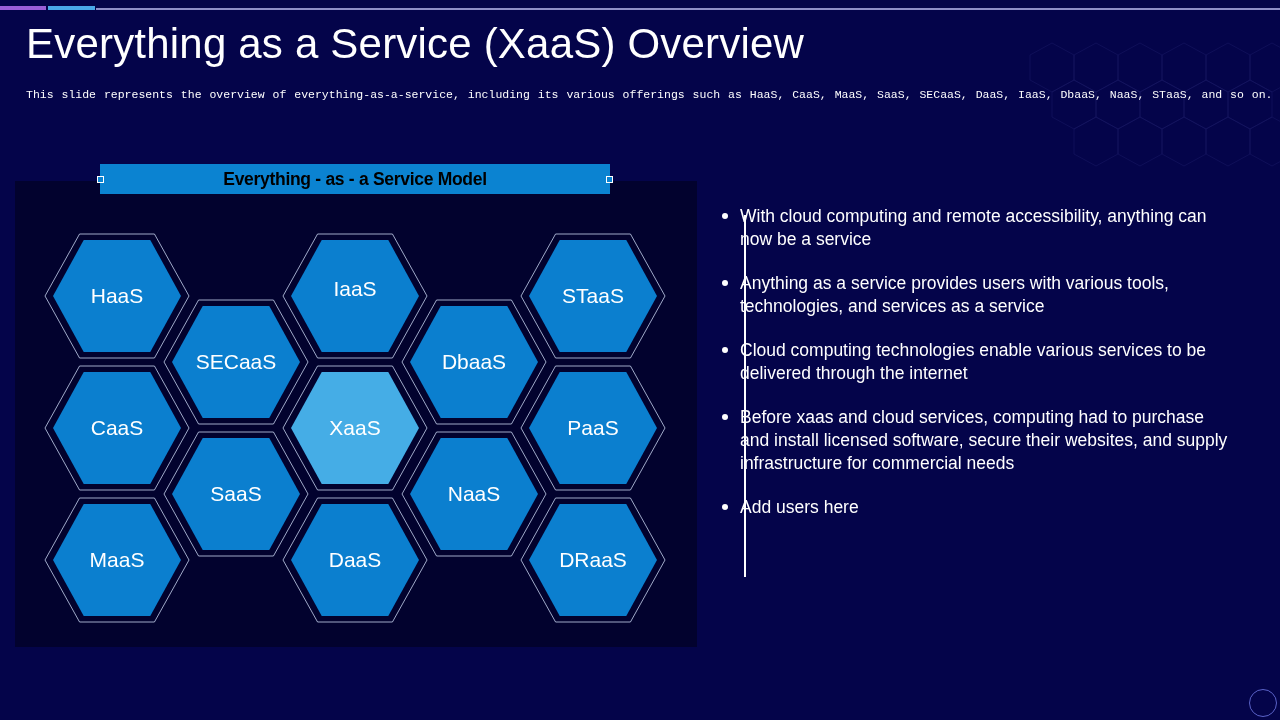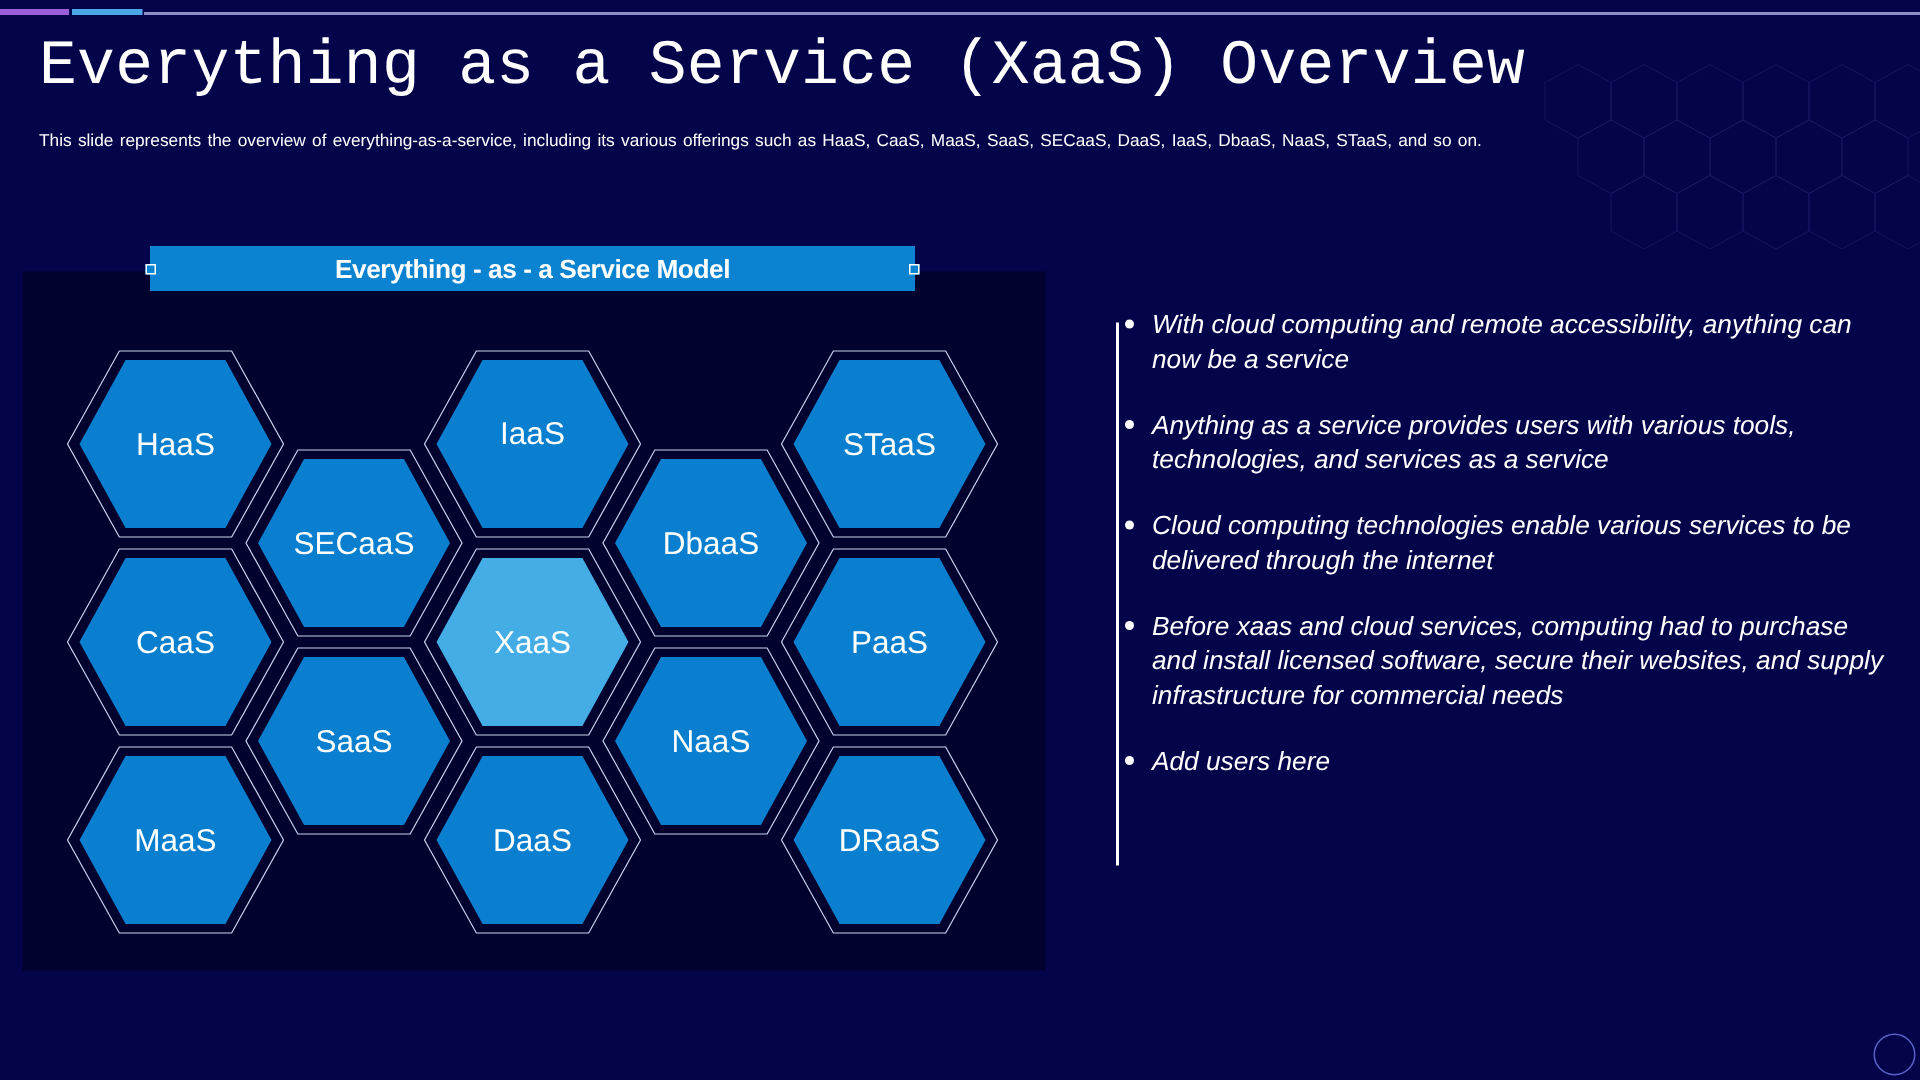--- a/index.html
+++ b/index.html
@@ -12,46 +12,46 @@
   .accent-bar { position: absolute; top: 6px; height: 4px; }
   .accent-purple { left: 0; width: 46px; background: #9a5ed8; }
   .accent-blue { left: 48px; width: 47px; background: #4aa8e8; }
   .top-rule { position: absolute; top: 8px; left: 96px; right: 0; height: 2px; background: #8e8ec8; }
 
   .bg-pattern { position: absolute; top: 10px; right: 0; width: 280px; height: 200px; opacity: 0.5; }
 
   .title {
     position: absolute; left: 26px; top: 20px;
     font-size: 42px; font-weight: normal; letter-spacing: 0.2px;
-    font-family: Liberation Mono, monospace; font-weight: 200;
+    font-family: Liberation Sans, sans-serif; font-weight: 200;
     color: #ffffff; margin: 0; white-space: nowrap;
   }
   .subtitle {
     position: absolute; left: 26px; top: 88px;
-    font-size: 11.5px; color: #ffffff; white-space: nowrap; word-spacing: 1px;
+    font-size: 11.5px; color: #ffffff; white-space: nowrap; word-spacing: 1px; font-family: Liberation Mono, monospace;
   }
 
   .model-panel {
     position: absolute; left: 15px; top: 181px; width: 682px; height: 466px;
     background: #02022e;
   }
   .model-header {
     position: absolute; left: 100px; top: 164px; width: 510px; height: 30px;
-    background: #0b83d1; color: #ffffff;
+    background: #0b83d1; color: #000000;
     font-weight: bold; font-size: 17.5px; letter-spacing: -0.3px;
     display: flex; align-items: center; justify-content: center;
   }
   .handle { position: absolute; top: 12px; width: 5px; height: 5px; border: 1px solid #ffffff; background: #0b83d1; }
   .handle.l { left: -3px; } .handle.r { right: -3px; }
 
   .hex-svg { position: absolute; left: 0; top: 0; }
   .hex-label { font-family: "Liberation Sans", sans-serif; font-size: 21px; fill: #ffffff; }
 
   .bullets {
-    position: absolute; left: 750px; top: 205px; width: 510px; font-style: italic;
+    position: absolute; left: 722px; top: 205px; width: 510px;
   }
   .timeline-line {
     position: absolute; left: 744px; top: 215px; width: 2px; height: 362px; background: #ffffff;
   }
   .bullet-item { position: relative; padding-left: 18px; font-size: 17.5px; line-height: 23px; margin-bottom: 21px; color: #ffffff; }
   .bullet-dot { position: absolute; left: 0px; top: 8px; width: 6px; height: 6px; border-radius: 50%; background: #ffffff; }
 
   .corner-circle {
     position: absolute; left: 1249px; top: 689px; width: 26px; height: 26px;
     border: 1.5px solid #5a62c8; border-radius: 50%;

